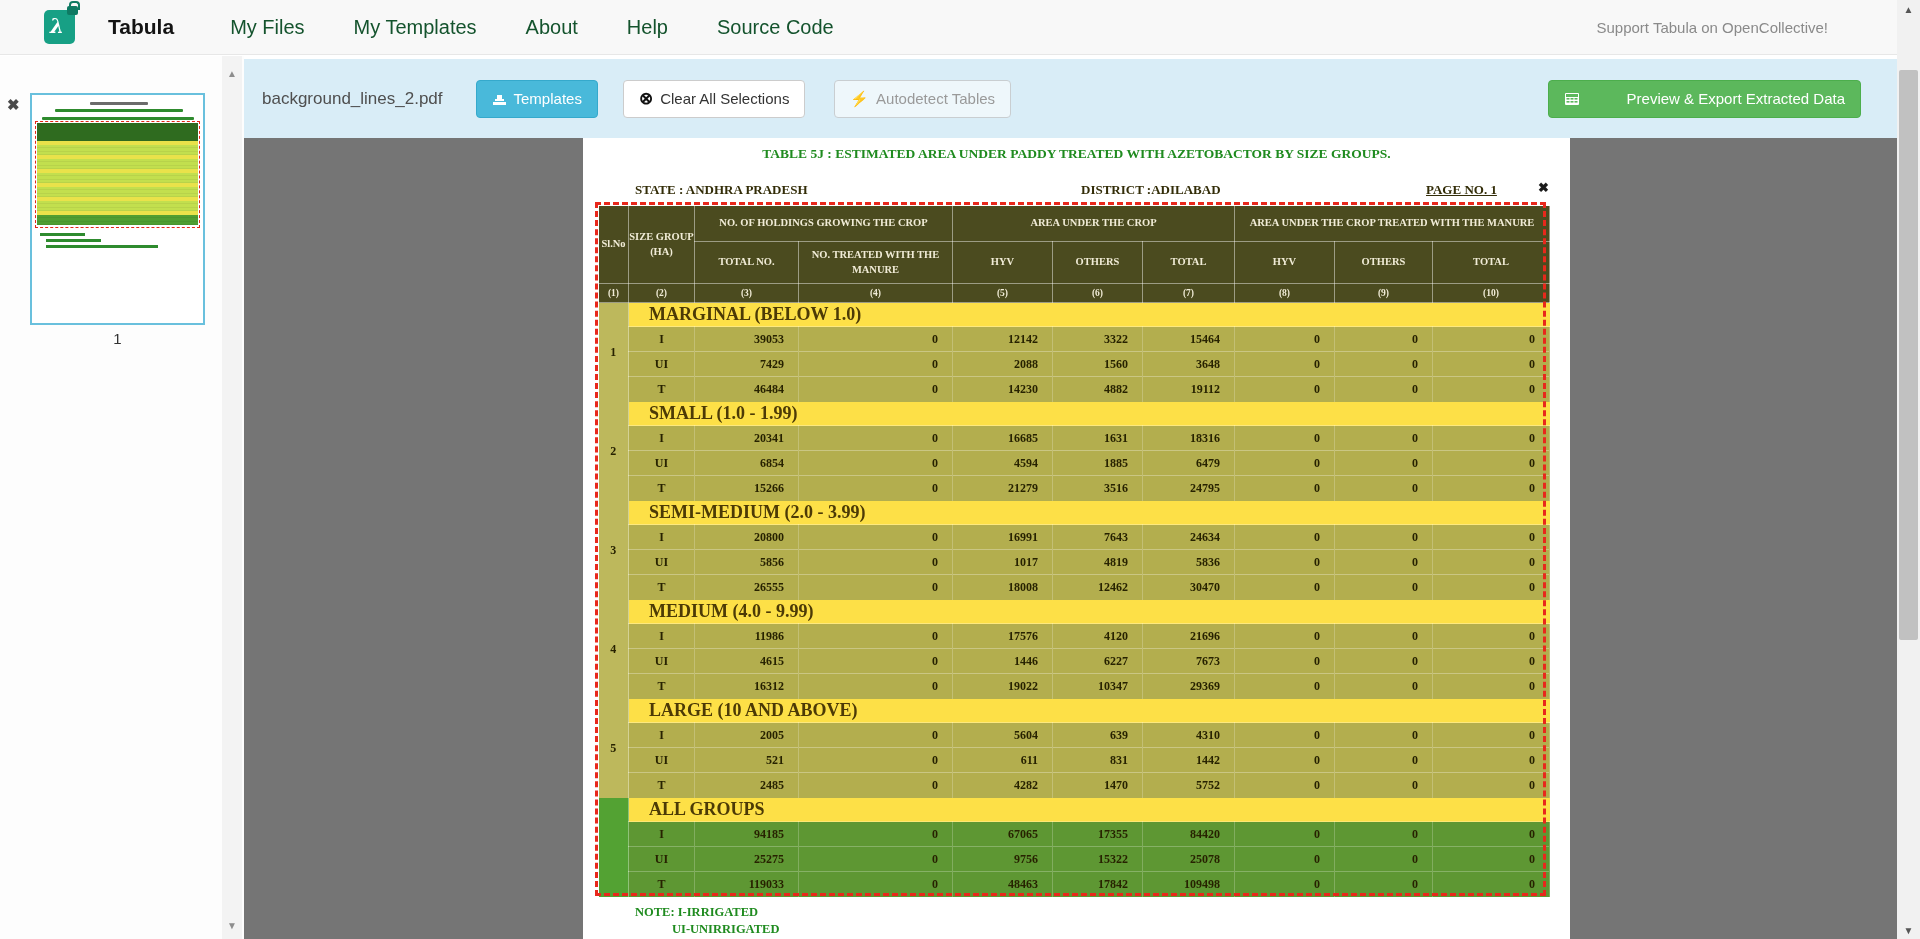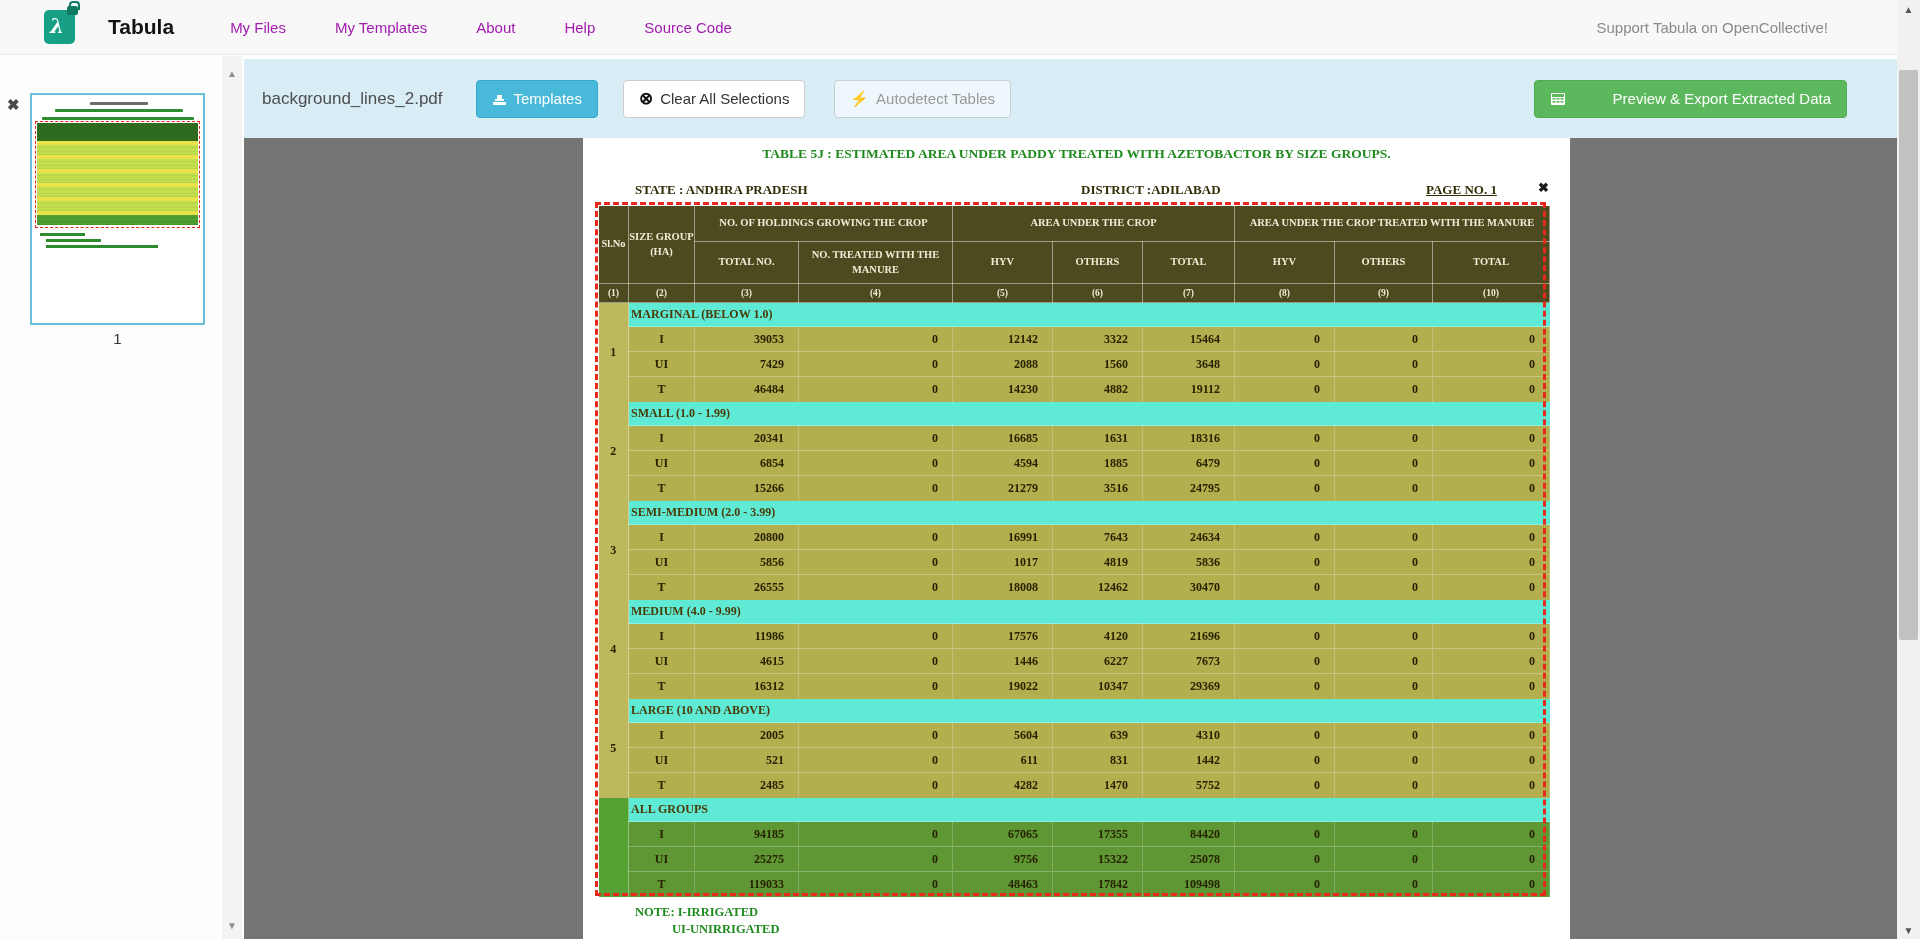--- a/index.html
+++ b/index.html
@@ -16,21 +16,21 @@
   .logo .swirl { position:absolute; left:6px; top:5px; color:#fff;
                  font-family:"DejaVu Serif", serif; font-style:italic;
                  font-weight:bold; font-size:20px; line-height:22px; }
   .logo .lock { position:absolute; right:-3px; top:-4px; width:11px; height:9px;
                 background:#0e7a63; border-radius:2px; }
   .logo .lock:before { content:""; position:absolute; left:2px; top:-5px; width:7px;
                 height:7px; border:2px solid #0e7a63; border-bottom:none;
                 border-radius:4px 4px 0 0; }
   .brand-name { font-size:21px; font-weight:bold; color:#141414;margin-left:24px; }
   .nav-links { display:flex; gap:49px; margin-left:56px; }
-  .nav-link { color:#a21caf; font-size:15px; cursor:pointer; }
+  .nav-link { color:#14532d; font-size:20px; cursor:pointer; }
   .support-link { margin-left:auto; margin-right:92px; color:#8a8a8a; font-size:15px; cursor:pointer; }
 
   
   .sidebar { position:absolute; left:0; top:56px; width:244px; height:883px; background:#fdfdfd; }
   .page-close { position:absolute; left:7px; top:40px; font-size:15px; color:#4a4a4a;
                 font-weight:bold; cursor:pointer; }
   .thumb { position:absolute; left:30px; top:37px; width:175px; height:232px;
            background:#fff; border:2px solid #69c0dd; cursor:pointer; }
   .t-bar { position:absolute; border-radius:1px; }
   .mini-table { position:absolute; left:5px; top:28px; width:161px; }
@@ -53,21 +53,21 @@
              background:#d9edf7; display:flex; align-items:center; }
   .filename { margin-left:18px; color:#4f4f4f; font-size:17px; }
   .btn { display:flex; align-items:center; gap:7px; height:38px; padding:0 15px;
          border-radius:4px; font-size:15px; cursor:pointer; border:1px solid transparent; }
   .btn-templates { margin-left:33px; background:#49b9da; border-color:#35a9cc; color:#fff; }
   .btn-clear { margin-left:25px; background:#fff; border-color:#ccc; color:#333; }
   .btn-clear .glyph { font-size:17px; font-weight:bold; color:#111; }
   .btn-auto { margin-left:29px; background:rgba(255,255,255,0.55); border-color:#c9ced1;
               color:#9a9a9a; cursor:default; }
   .btn-auto .glyph { font-size:15px; color:#9a9a9a; }
-  .btn-export { margin-left:auto; margin-right:50px; background:#5cb85c; border-color:#4cae4c; color:#fff;gap:47px; }
+  .btn-export { margin-left:auto; margin-right:36px; background:#5cb85c; border-color:#4cae4c; color:#fff;gap:47px; }
   .icon-svg { display:block; }
 
   
   .viewer { position:absolute; left:0; top:82px; width:1653px; height:801px;
             background:#757575; overflow:hidden; }
   .page { position:absolute; left:339px; top:0; width:987px; height:801px; background:#fff; }
   .pdf-serif { font-family:"Liberation Serif", serif; font-weight:bold; }
   .pdf-title { position:absolute; left:0; top:8px; width:987px; text-align:center;
                color:#1f8b1f; font-size:13.5px; }
   .pdf-meta { position:absolute; top:44px; font-size:13px; color:#332d08; }
@@ -75,22 +75,22 @@
                cursor:pointer; font-weight:bold; }
 
   .table-wrap { position:absolute; left:15px; top:67px; width:951px; }
   .pdf-table { width:951px; border-collapse:collapse; table-layout:fixed;
                font-family:"Liberation Serif", serif; font-weight:bold; }
   .pdf-table thead td { background:#4b4b1f; color:#f1ecd7; text-align:center;
                font-size:10.5px; border:1px solid rgba(255,255,255,0.45); line-height:1.35; }
   .pdf-table tr.h1 { height:36px; } .pdf-table tr.h2 { height:42px; }
   .pdf-table tr.hn { height:19px; } .pdf-table tr.hn td { font-size:9.5px; }
   .pdf-table tr.band-row { height:24px; } .pdf-table tr.data-row { height:25px; }
-  .pdf-table td.band { background:#5eead4; color:#4c3a06; font-size:12px;
-               padding-left:2px; text-align:left; }
+  .pdf-table td.band { background:#fde047; color:#4c3a06; font-size:18px;
+               padding-left:20px; text-align:left; }
   .pdf-table td.slno { background:#bdb85c; color:#272200; text-align:center; font-size:12px;
                border-right:1px solid rgba(255,255,255,0.35); }
   .pdf-table td.slno.all { background:#53a233; }
   .pdf-table tr.data-row td { background:#b3ae4e; color:#272200; font-size:12px;
                border-top:1px solid rgba(255,255,255,0.3);
                border-right:1px solid rgba(255,255,255,0.22); }
   .pdf-table tr.data-row.all td { background:#5e9733; border-top-color:rgba(255,255,255,0.25); }
   .pdf-table td.rowtype { text-align:center; }
   .pdf-table td.num { text-align:right; padding-right:14px; }
 

